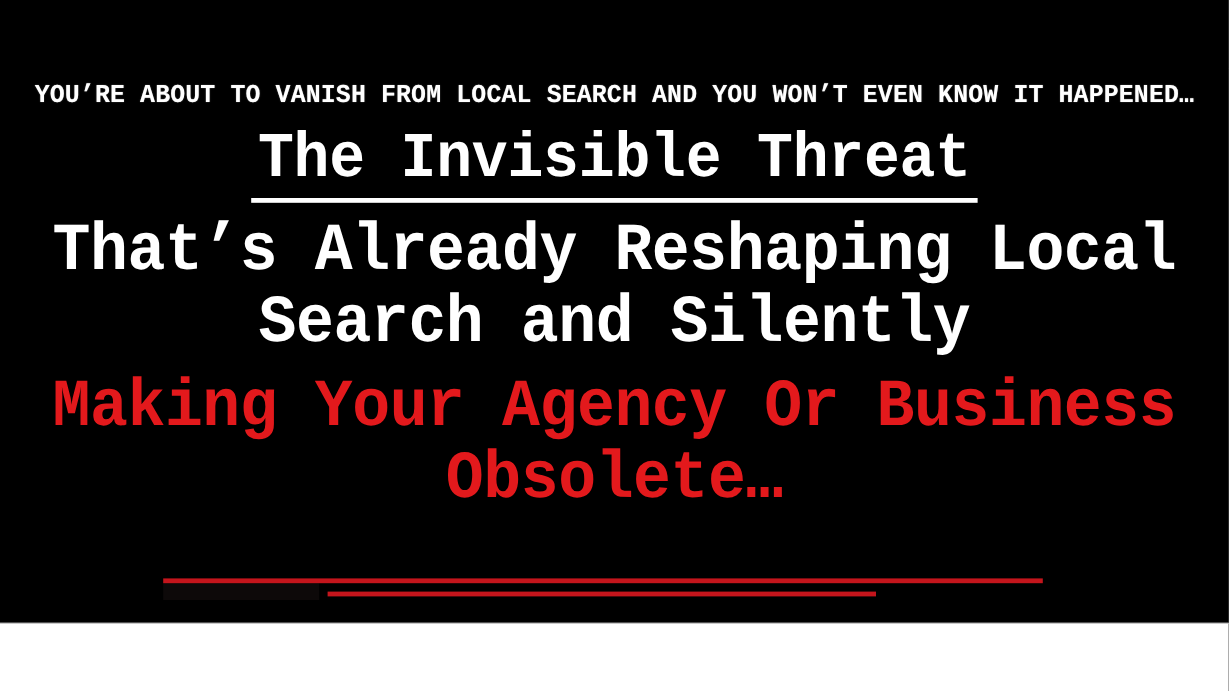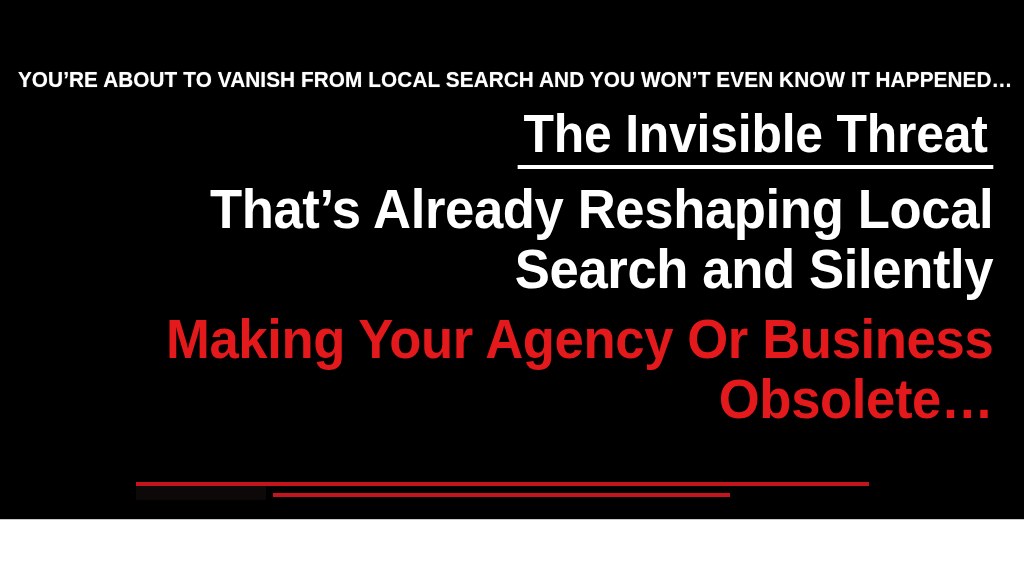--- a/index.html
+++ b/index.html
@@ -42,20 +42,21 @@
 
   
   .slide {
     position: absolute;
     left: 0;
     top: 57px;
     width: 1024px;
     height: 462px;
     background: #000000;
     z-index: 2;
+    font-family: Liberation Mono, monospace;
   }
 
   
   .kicker {
     position: absolute;
     top: 13px;
     left: 0;
     width: 1024px;
     text-align: center;
     color: #ffffff;
@@ -68,21 +69,21 @@
     white-space: nowrap;
     text-shadow: 0 0 1px rgba(255,255,255,0.55);
   }
 
   
   .headline {
     position: absolute;
     top: 50px;
     left: 0;
     width: 1024px;
-    text-align: right;
+    text-align: center;
   }
 
   .line {
     display: block;
     white-space: nowrap;
     line-height: 1.0;
     font-weight: 700;
   }
 
   .line-1 {

